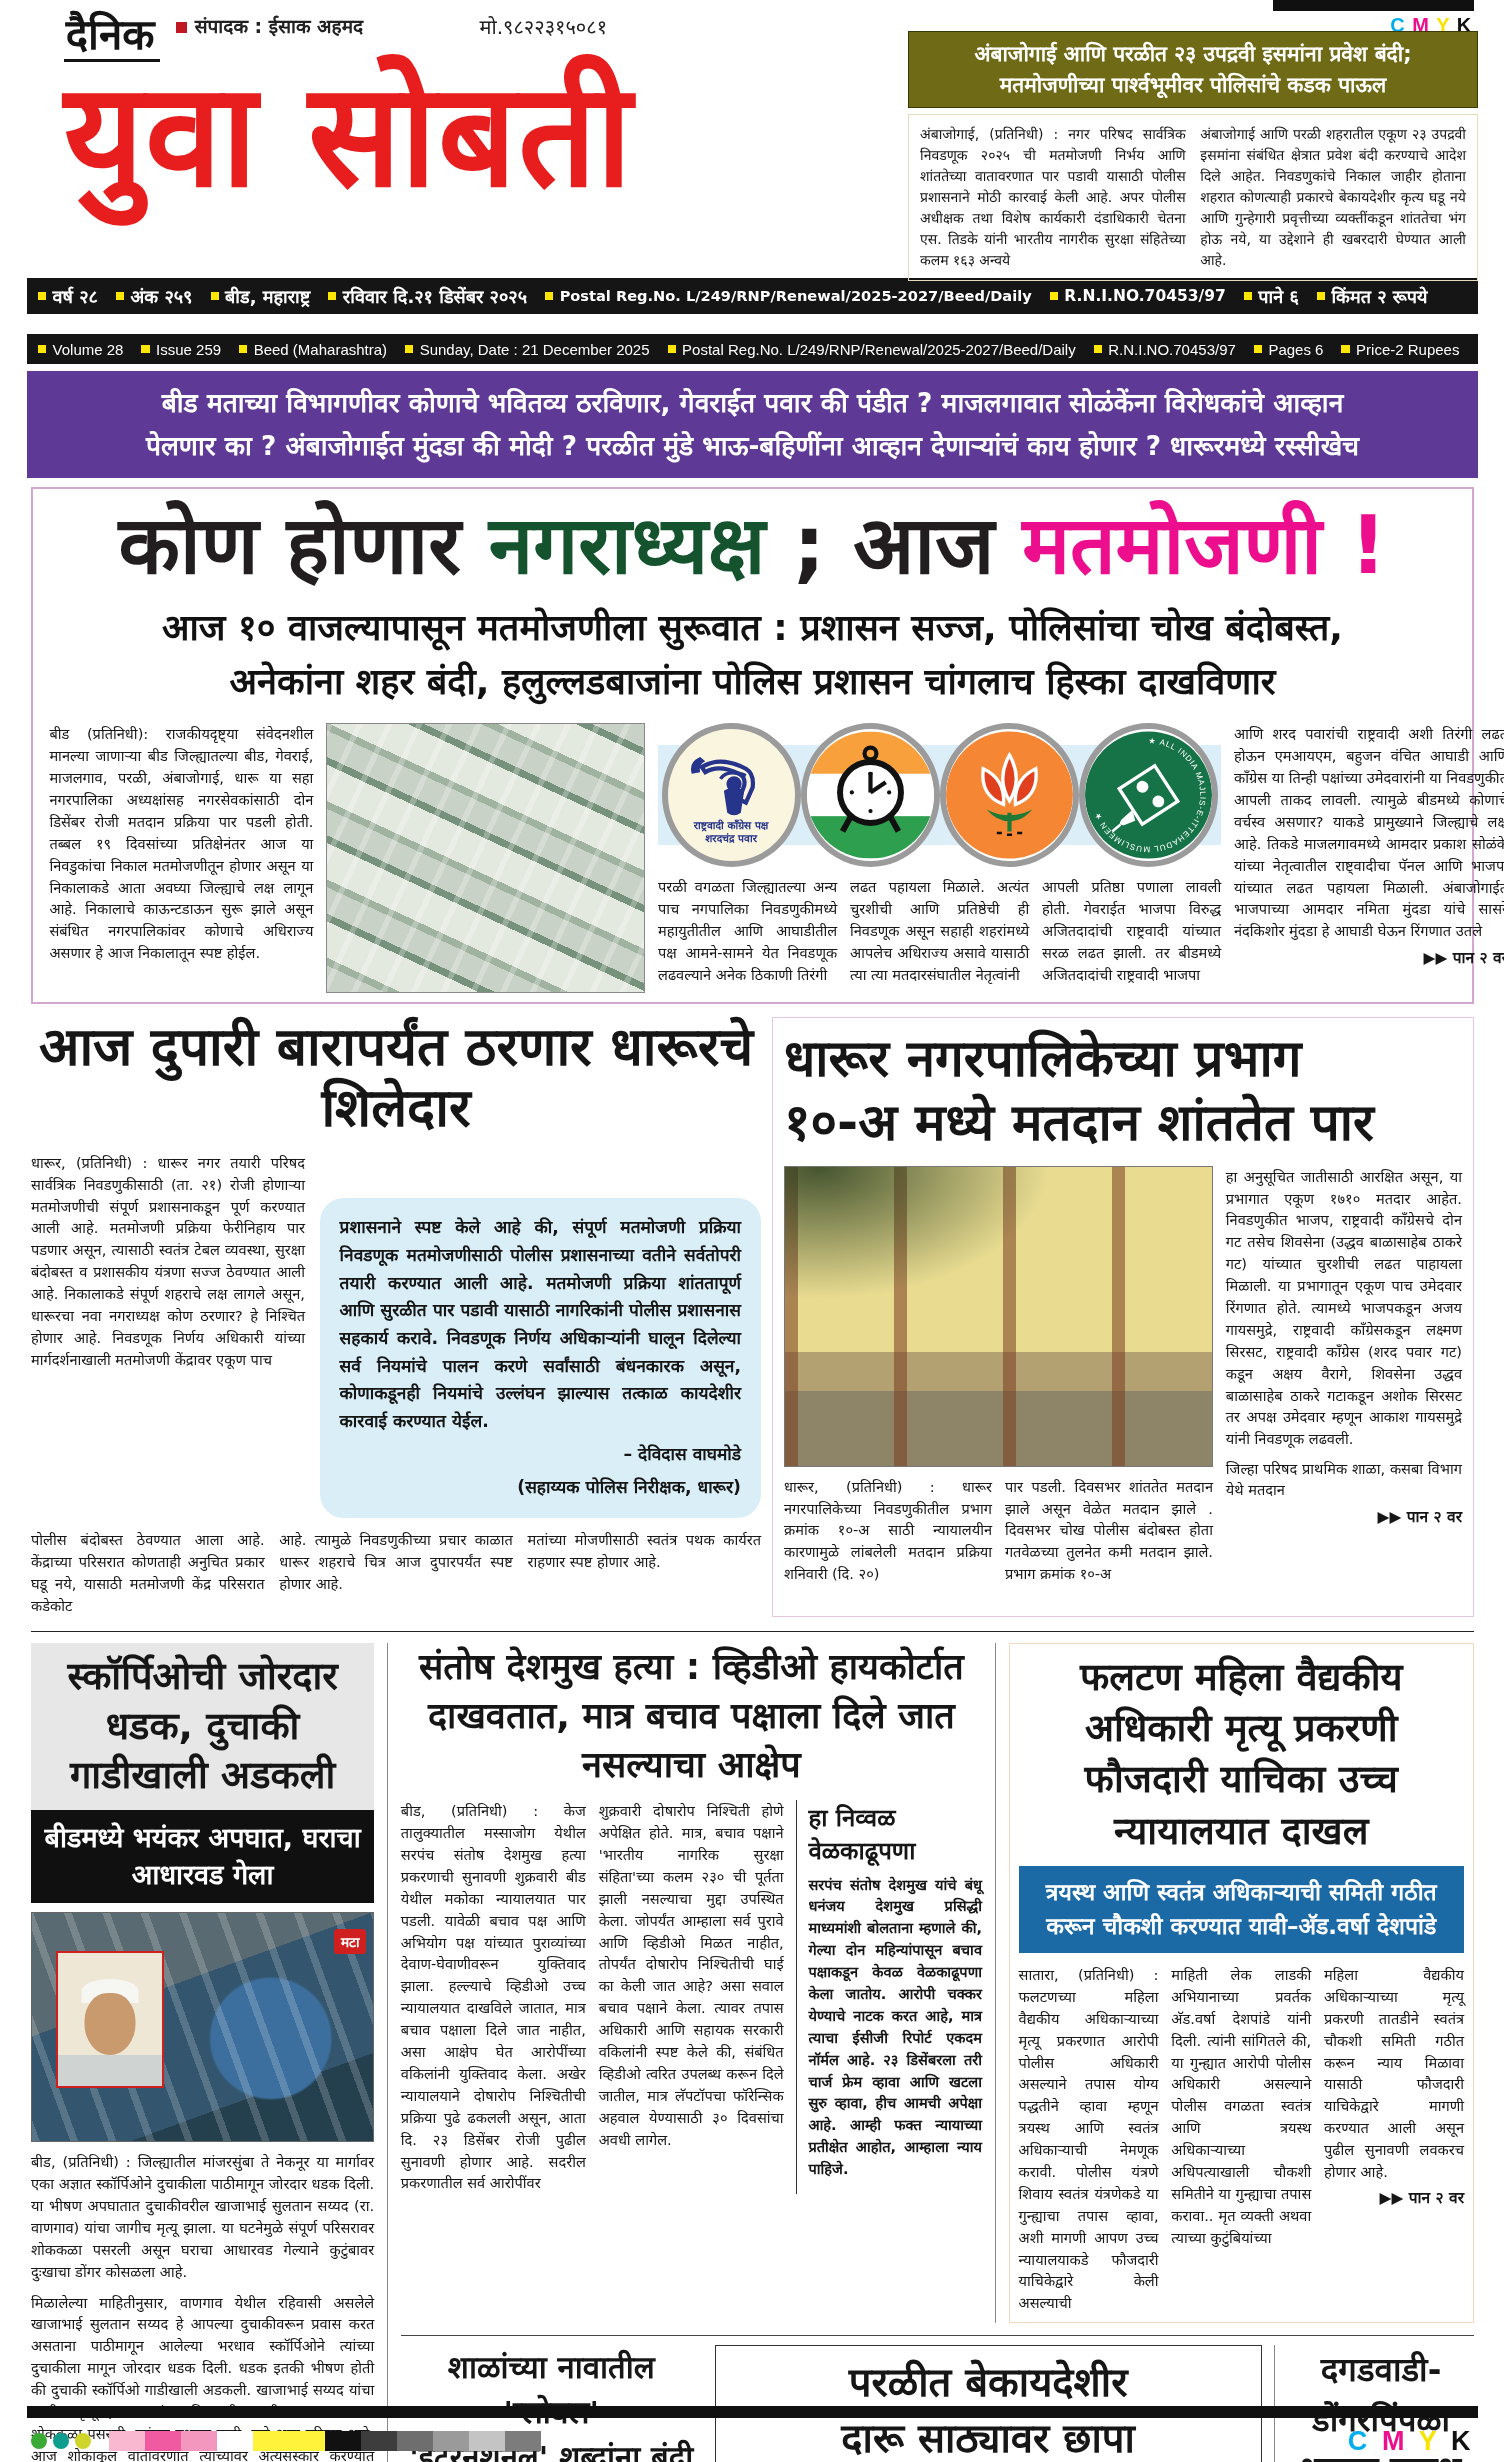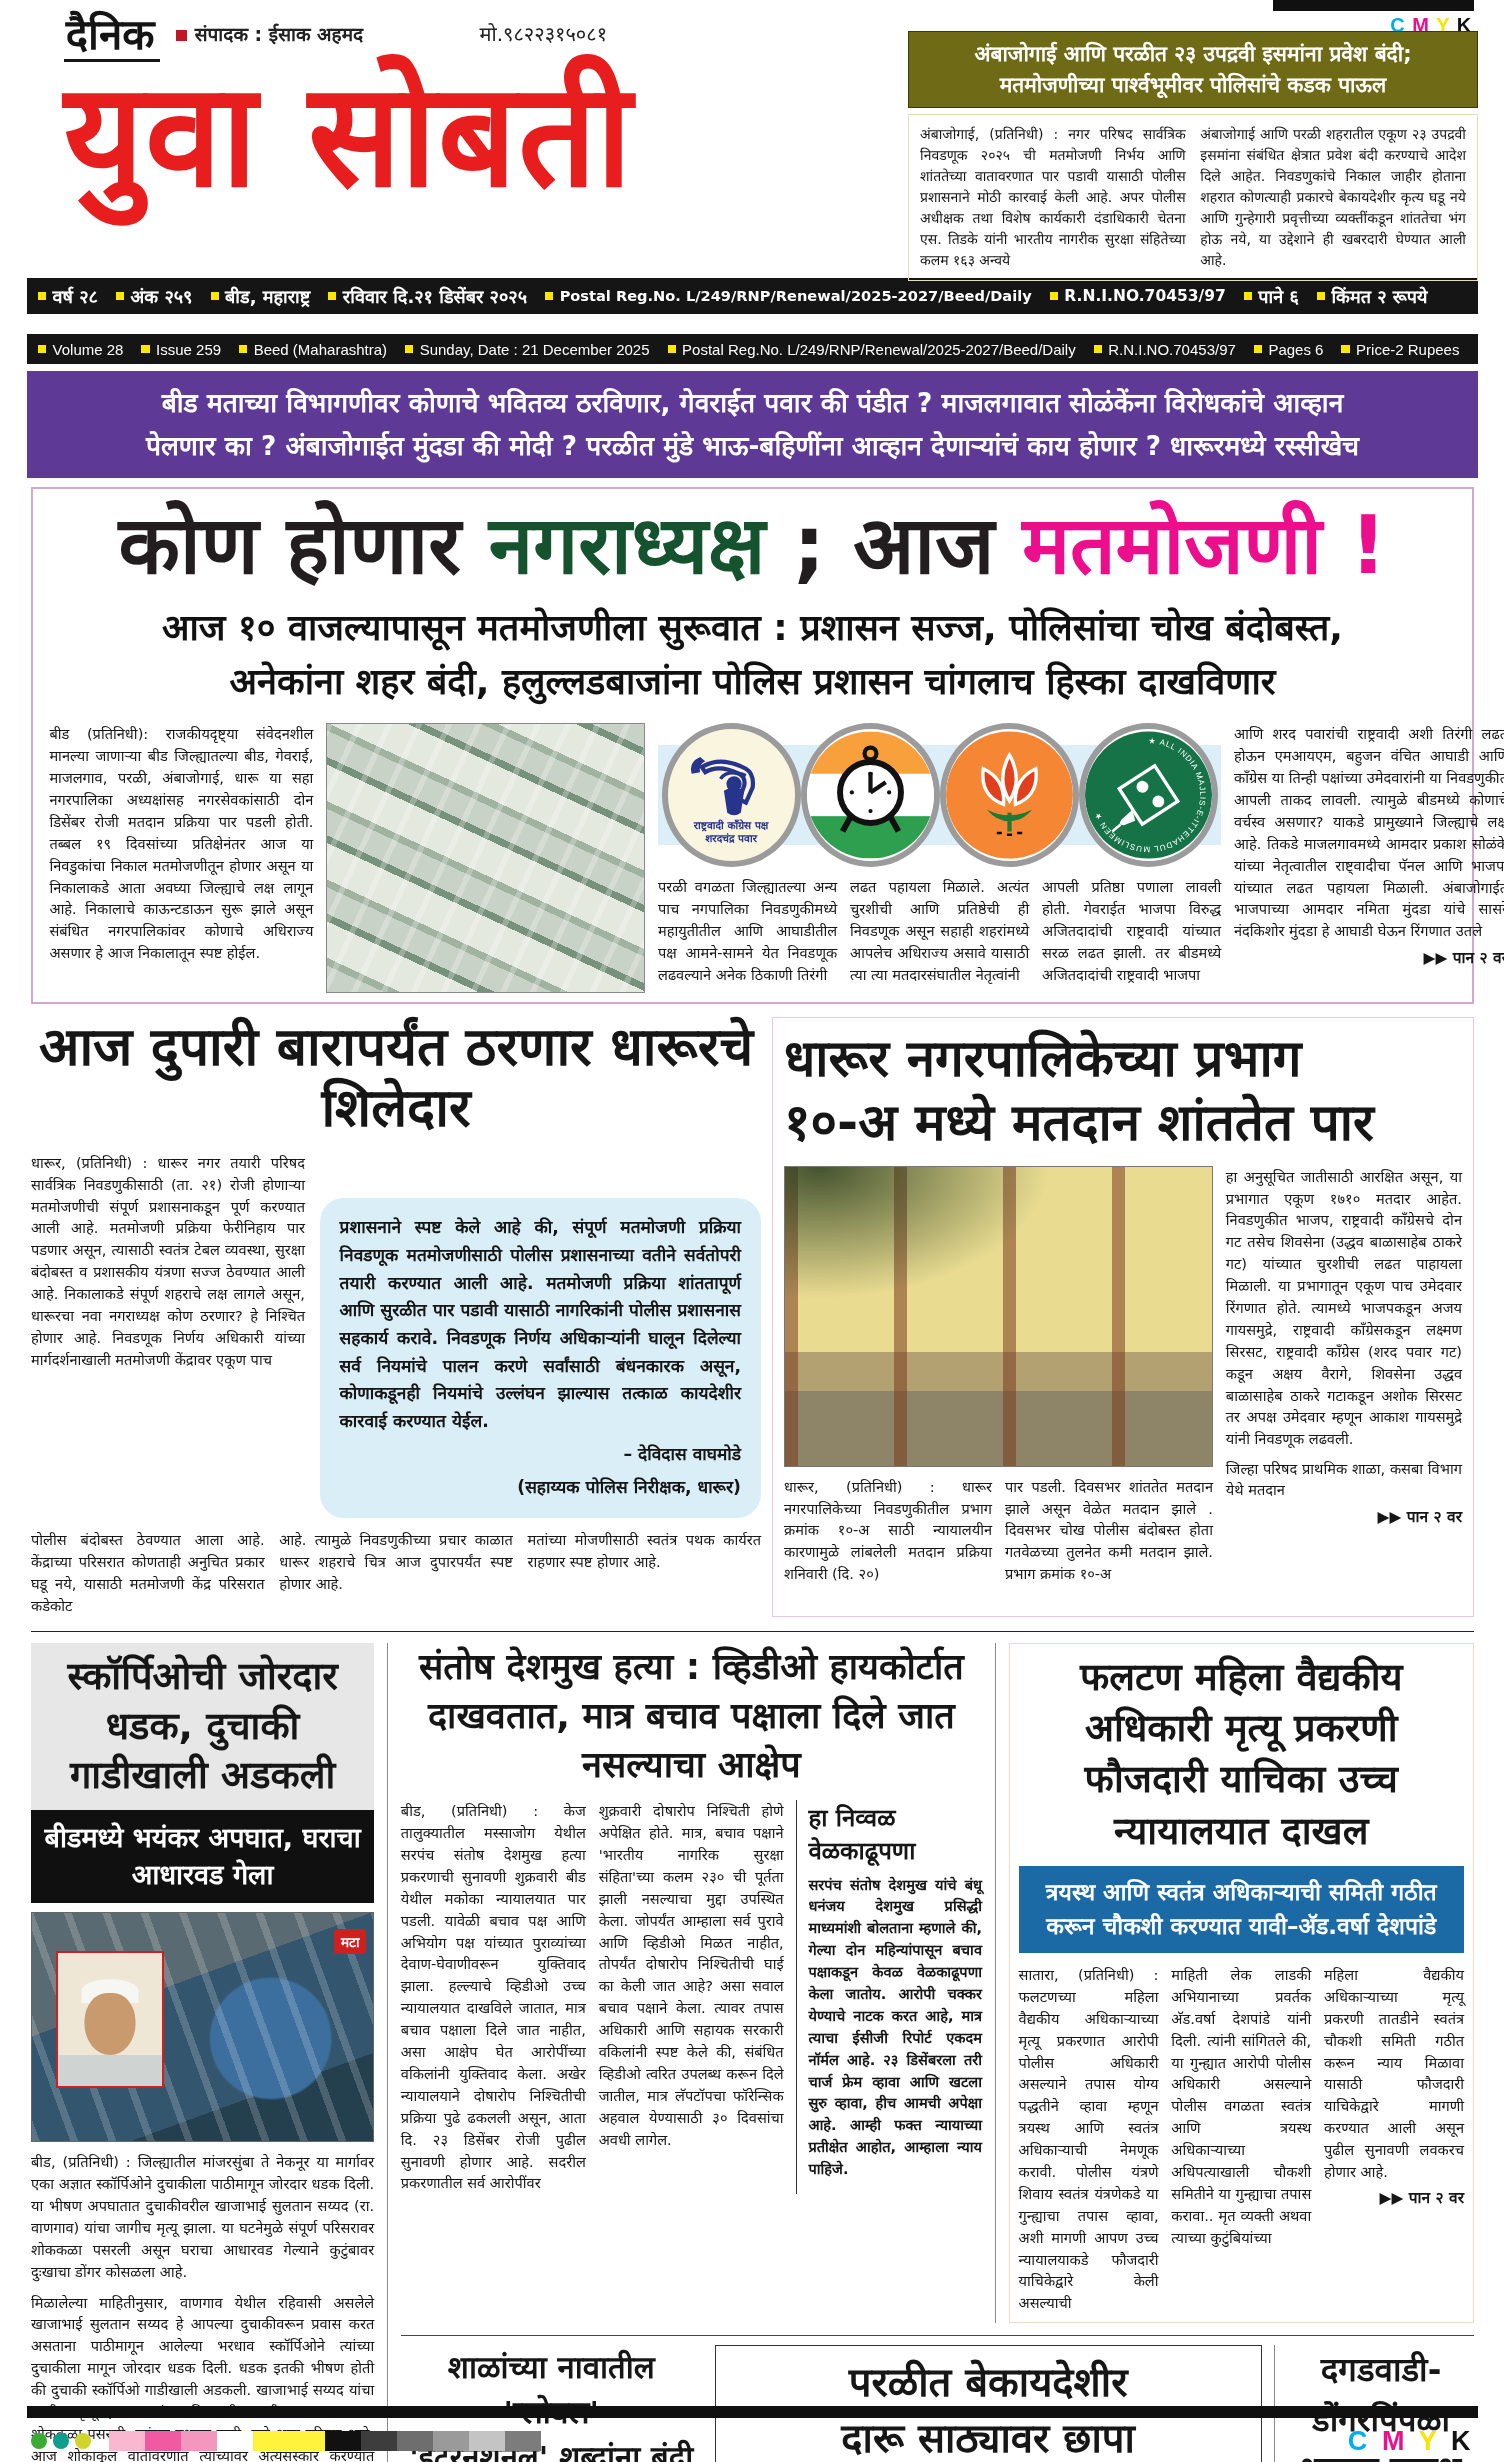--- a/index.html
+++ b/index.html
@@ -10,21 +10,21 @@
   }
   p.body { font-size:14.6px; line-height:1.5; text-align:justify; }
   .jump { font-weight:bold; font-size:15.5px; text-align:right; margin-top:3.6px; }
 
   
   .header { position:relative; height:274px; padding:5.5px 27px 0 27px; }
   .cmyk-top { position:absolute; right:31px; top:0; width:201px; text-align:right; }
   .cmyk-bar { height:11px; background:#101010; margin-bottom:2.7px; }
   .cmyk-letters span { font-weight:bold; font-size:20px; letter-spacing:2.7px; font-family:"Liberation Sans",sans-serif; }
   .masthead { position:absolute; left:64px; top:12.8px; width:821px; }
-  .mast-row1 { display:flex; align-items:center; gap:16.4px; }
+  .mast-row1 { display:flex; align-items:flex-start; gap:16.4px; }
   .dainik { font-size:42px; font-weight:bold; color:#141414; border-bottom:3.6px solid #141414; line-height:1.05; padding:0 5.5px 1.8px 1.8px; }
   .editor { font-size:19px; color:#222; padding-bottom:7.3px; }
   .editor .sq { display:inline-block; width:11px; height:11px; background:#c01823; margin-right:7.3px; }
   .editor b { font-weight:bold; }
   .mobile { font-size:20px; color:#222; padding-bottom:7.3px; margin-left:100px; }
   .title-red { font-size:137px; font-weight:bold; color:#e81d1d; letter-spacing:1.8px; line-height:1.0; margin-top:1.8px; transform:scaleY(1.05); transform-origin:left top; white-space:nowrap; }
   .title-eng { font-size:26.4px; font-weight:bold; color:#141414; letter-spacing:6.4px; margin-top:7.3px; font-family:"Liberation Sans",sans-serif; }
 
   .tr-box { position:absolute; right:27px; top:31px; width:570px; }
   .tr-head { background:#6f6a15; border:1.8px solid #3c3908; color:#fff; font-weight:bold; font-size:21px; text-align:center; line-height:1.45; padding:7.3px 12.8px; }

